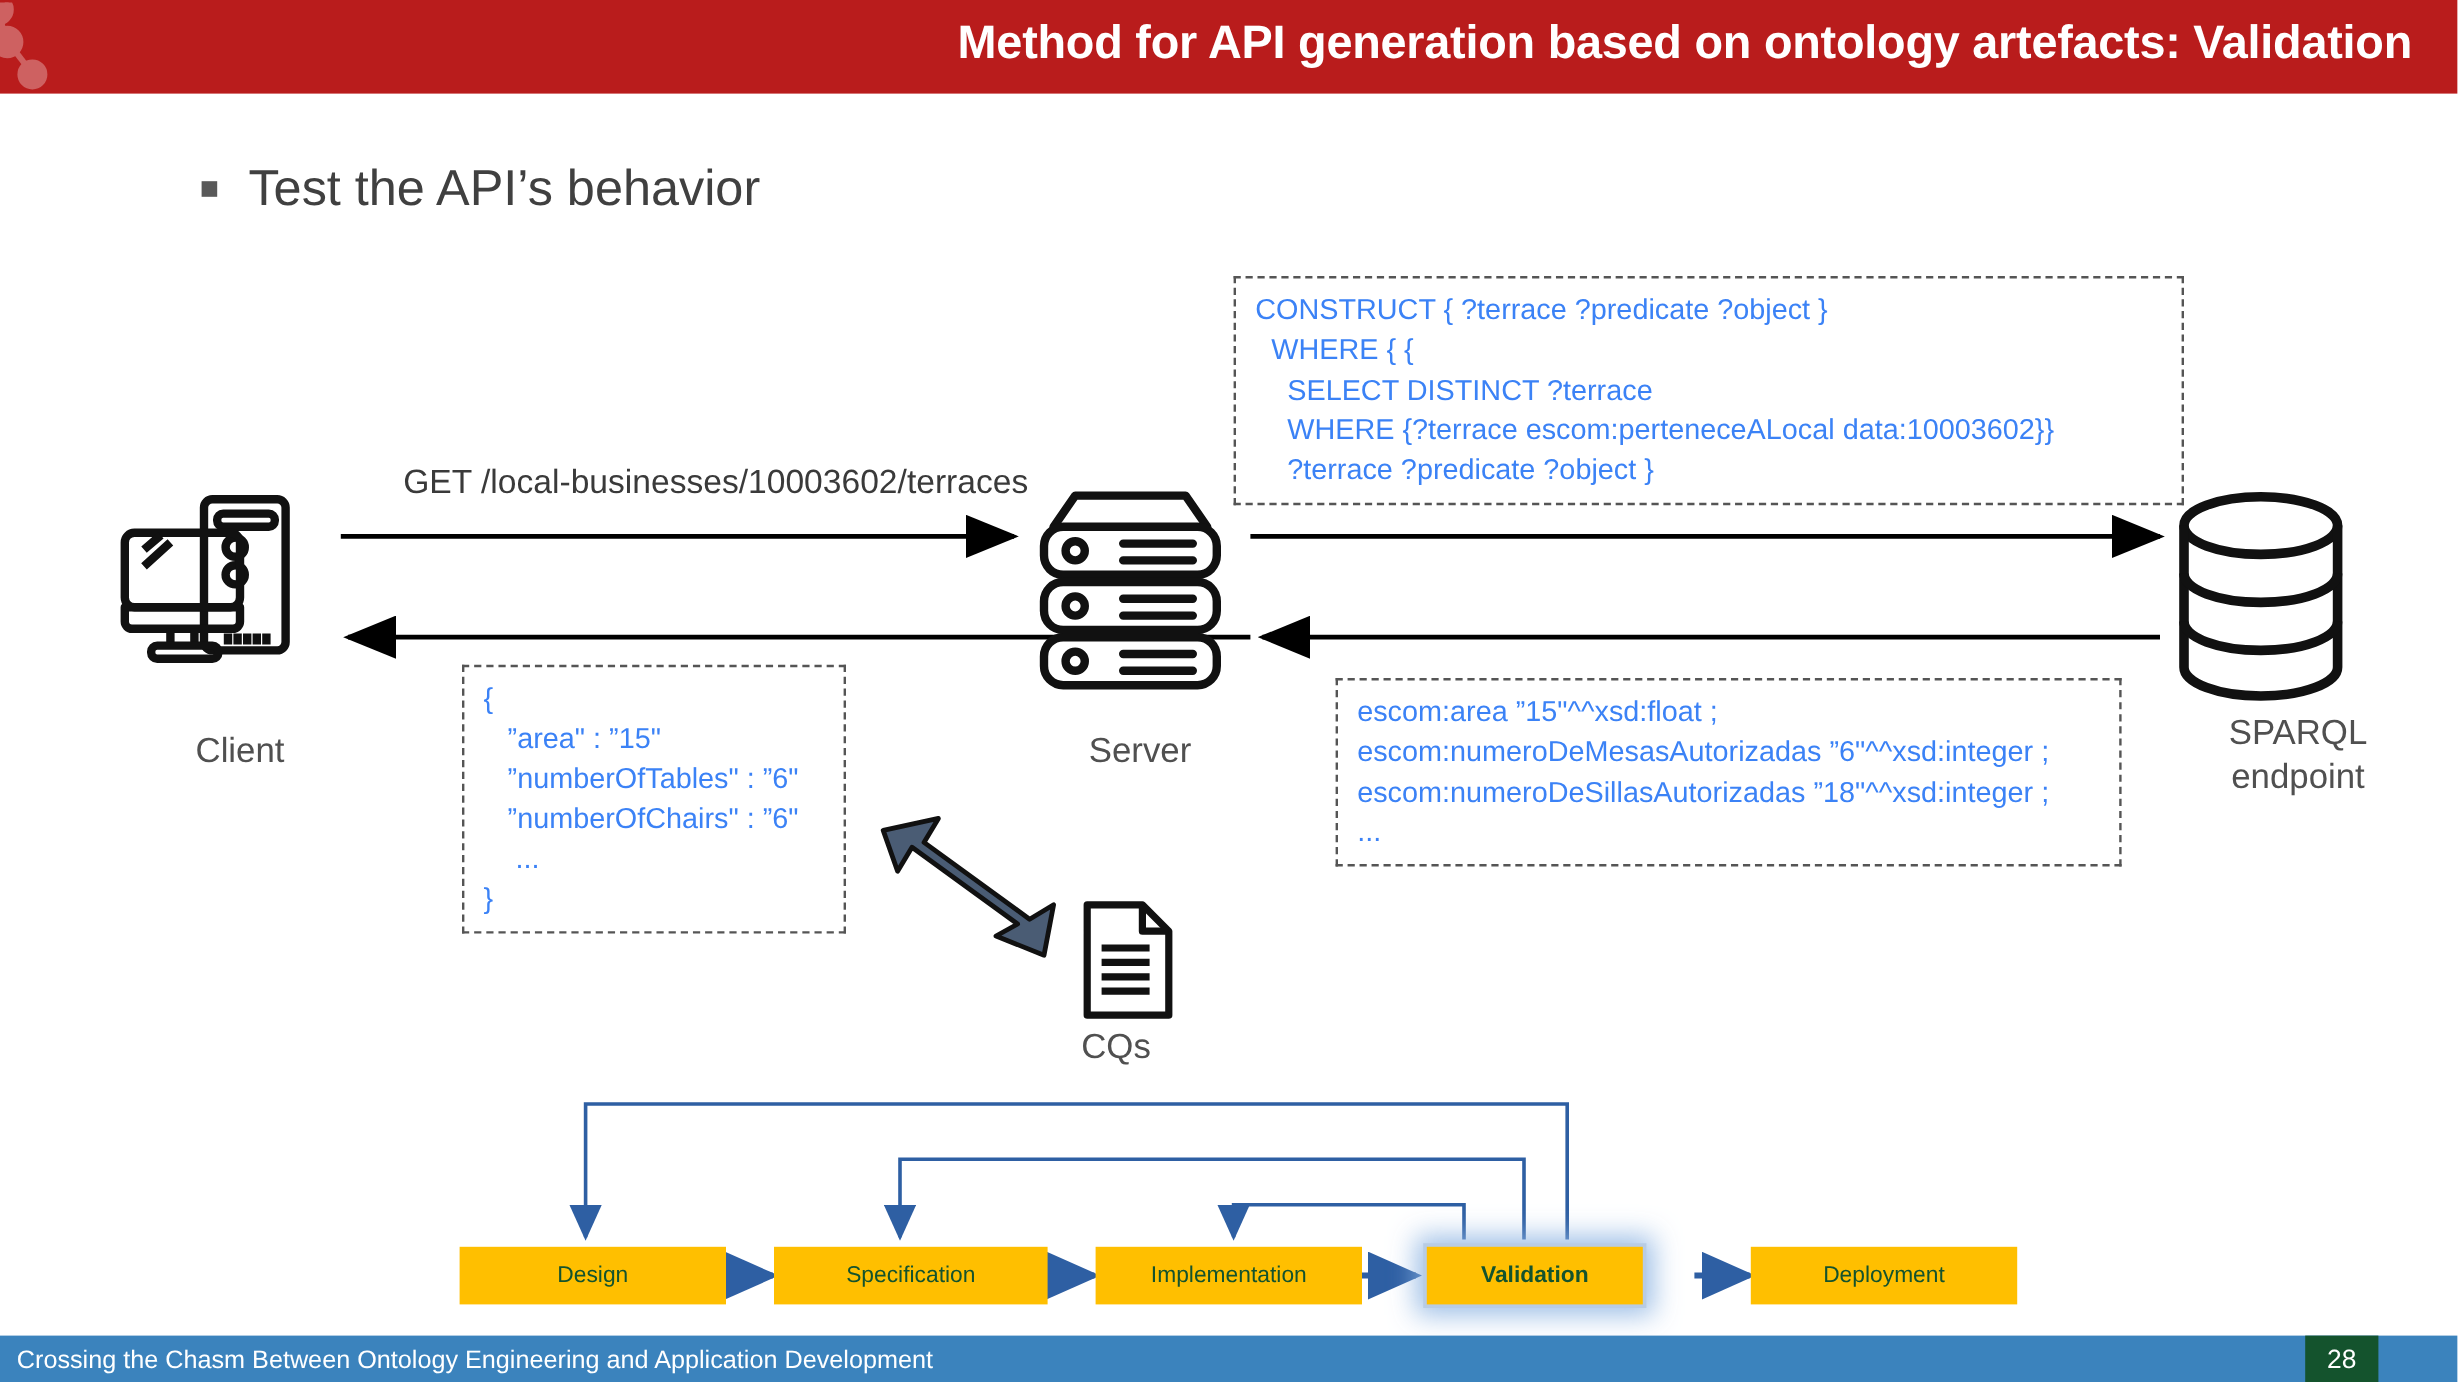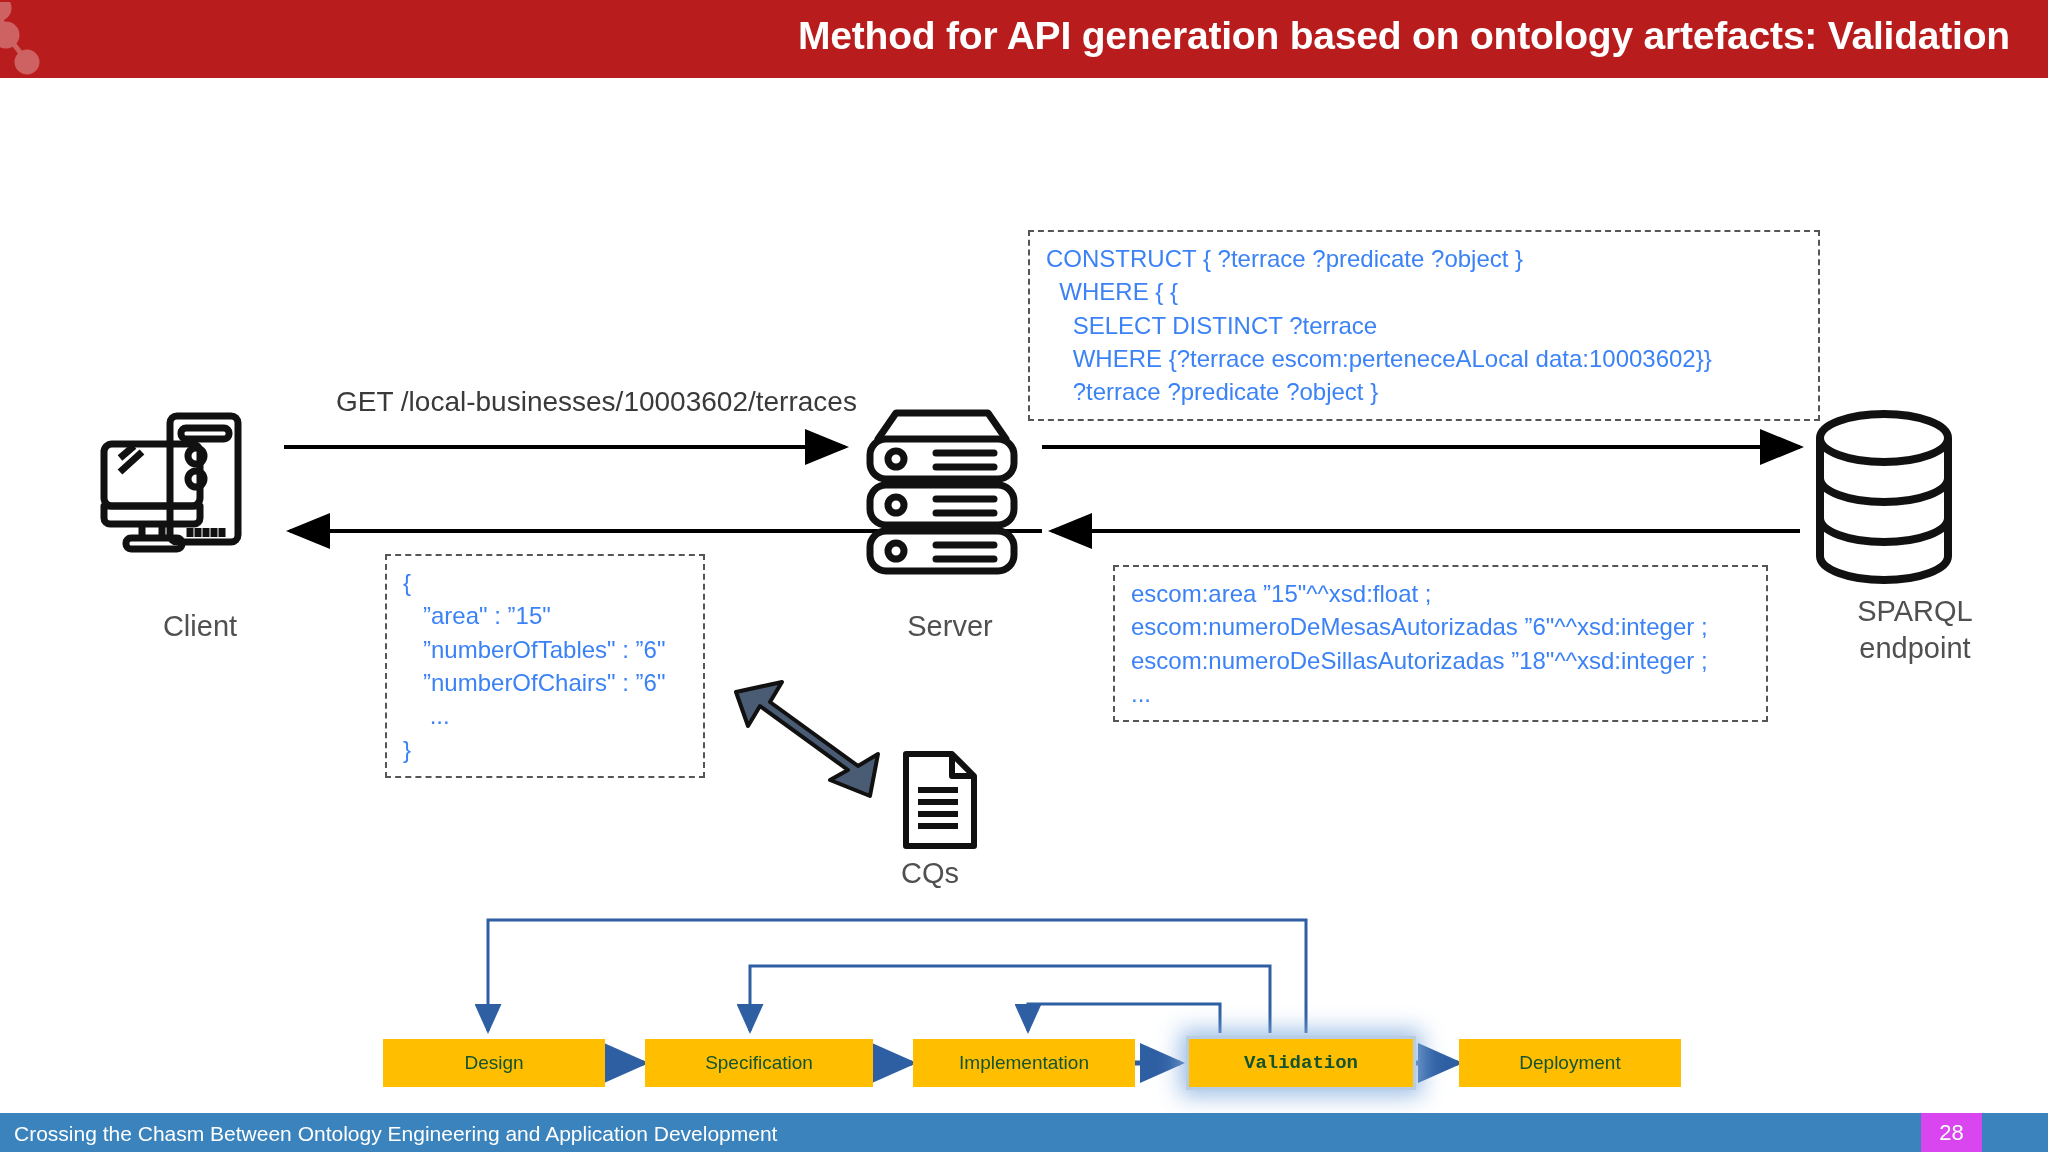--- a/index.html
+++ b/index.html
@@ -134,21 +134,21 @@
     width: 2048px; height: 39px;
     background: #3B83BD;
   }
   #footer-text {
     position: absolute; left: 14px; top: 9px;
     color: #ffffff; font-size: 21px; white-space: nowrap;
   }
   #page-badge {
     position: absolute; left: 1921px; top: 1113px;
     width: 61px; height: 39px;
-    background: #d946ef;
+    background: #14532d;
     color: #ffffff; font-size: 22px;
     display: flex; align-items: center; justify-content: center;
   }
 </style>
 </head>
 <body>
 
 <div id="slide">
 
   <div id="title-bar">
@@ -157,20 +157,24 @@
         <line x1="12" y1="8" x2="20" y2="32"></line>
         <line x1="20" y1="32" x2="40" y2="58"></line>
         <circle cx="12" cy="6" r="11"></circle>
         <circle cx="20" cy="33" r="11"></circle>
         <circle cx="41" cy="60" r="10"></circle>
       </g>
     </svg>
     <div id="title-text">Method for API generation based on ontology artefacts: Validation</div>
   </div>
 
+  <div id="bullet-row">
+    <span id="bullet-marker"></span>
+    <span id="bullet-text">Test the API’s behavior</span>
+  </div>
 
   <svg id="connectors" viewBox="0 0 2048 1152">
     <defs>
       <marker id="ah-black" markerWidth="11" markerHeight="9" refX="10" refY="4.5" orient="auto">
         <path d="M0,0 L11,4.5 L0,9 z" fill="#000000"></path>
       </marker>
       <marker id="ah-blue" markerWidth="9" markerHeight="8" refX="8" refY="4" orient="auto">
         <path d="M0,0 L9,4 L0,8 z" fill="#2E5FA3"></path>
       </marker>
       <marker id="ah-blue-thin" markerWidth="10" markerHeight="9" refX="9" refY="4.5" orient="auto">
@@ -271,21 +275,21 @@
   <div class="node-label" id="server-label">Server</div>
   <div class="node-label" id="sparql-label">SPARQL
 endpoint</div>
   <div class="node-label" id="cqs-label">CQs</div>
 
 
   <div id="flow">
     <div class="flow-box" style="left:383px; width:222px;">Design</div>
     <div class="flow-box" style="left:645px; width:228px;">Specification</div>
     <div class="flow-box" style="left:913px; width:222px;">Implementation</div>
-    <div class="flow-box highlight" style="left:1189px; width:224px;font-family:Liberation Mono, monospace;">Validation</div>
+    <div class="flow-box highlight" style="left:1189px; width:180px;">Validation</div>
     <div class="flow-box" style="left:1459px; width:222px;">Deployment</div>
   </div>
 
   <div id="footer">
     <div id="footer-text">Crossing the Chasm Between Ontology Engineering and Application Development</div>
   </div>
   <div id="page-badge">28</div>
 
 </div>
 

